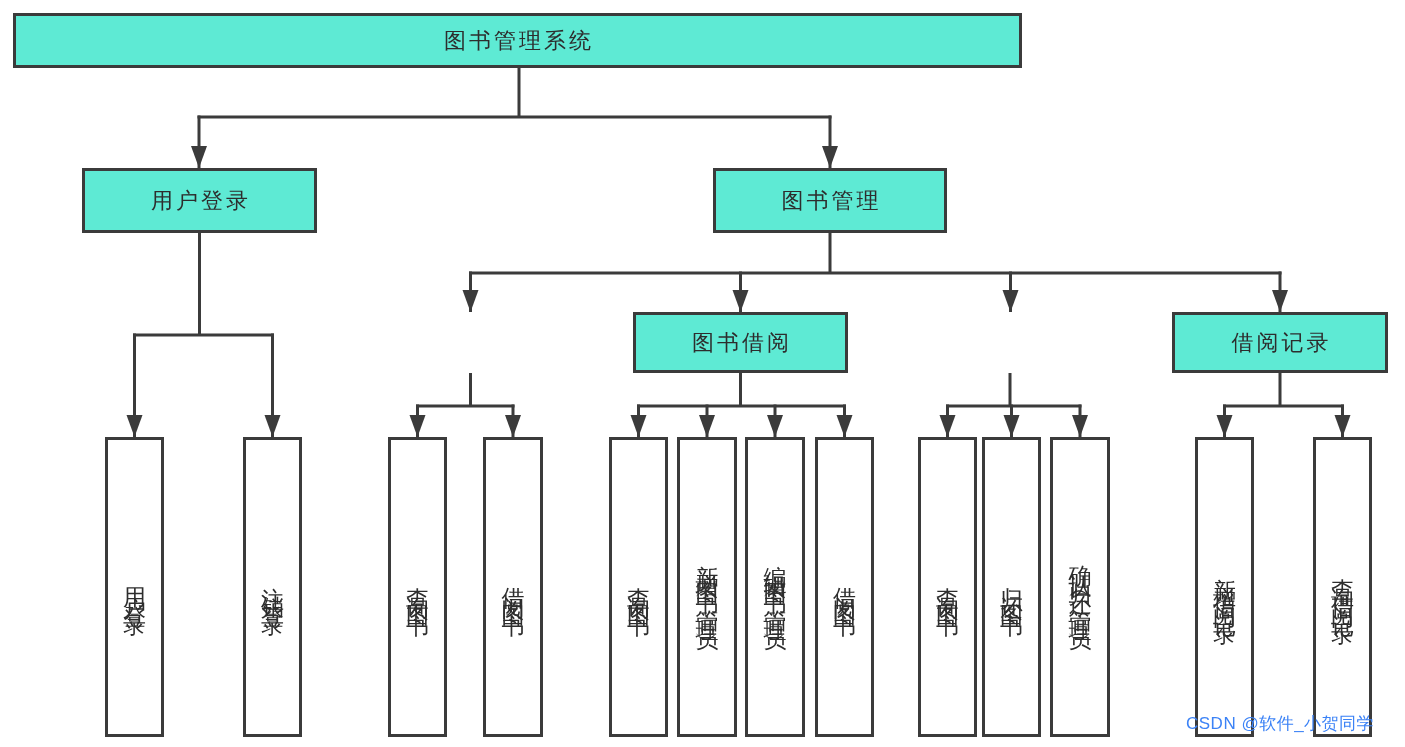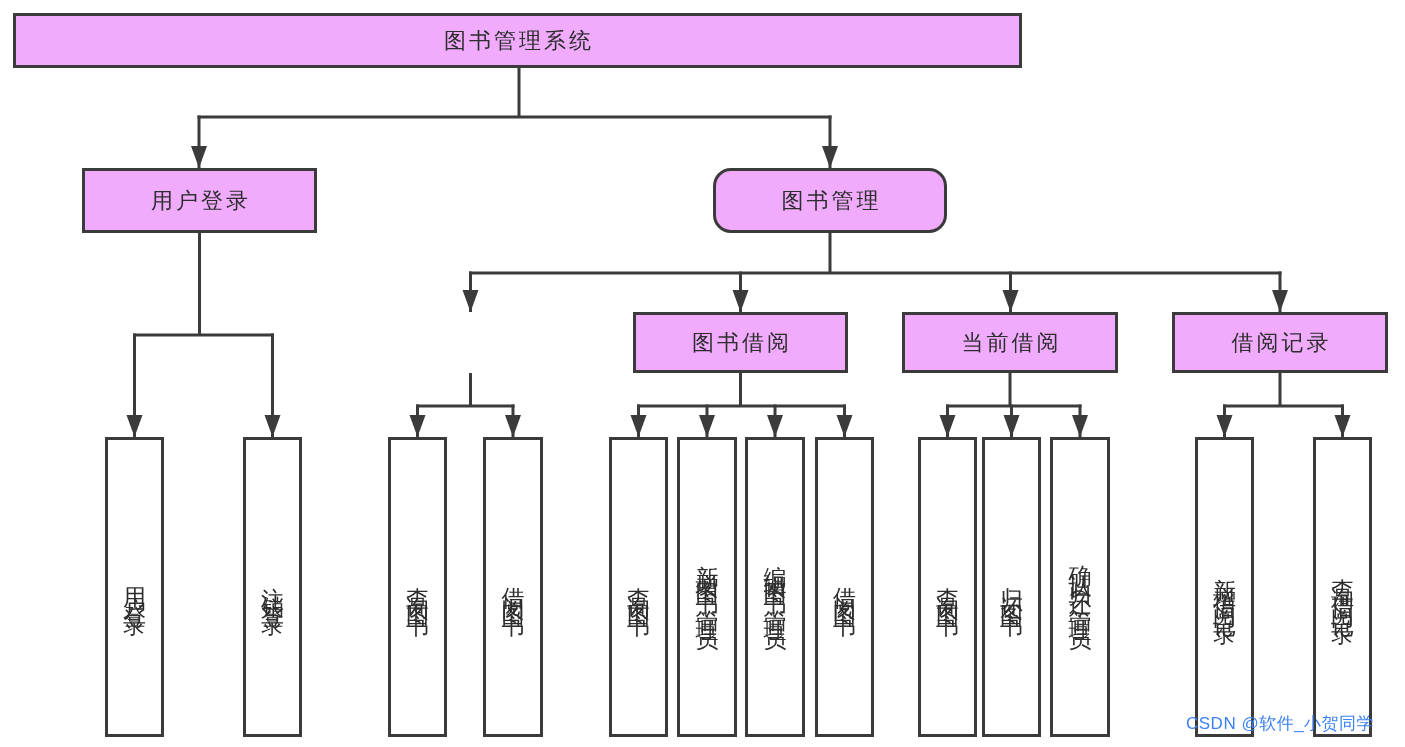--- a/index.html
+++ b/index.html
@@ -20,21 +20,21 @@
     position: absolute;
     left: 0;
     top: 0;
     width: 1405px;
     height: 747px;
   }
   .node {
     position: absolute;
     box-sizing: border-box;
     border: 3px solid #3b3b3b;
-    background: #f0abfc;
+    background: #5eead4;
     display: flex;
     align-items: center;
     justify-content: center;
     color: #2d2d2d;
     font-size: 22px;
     letter-spacing: 3px;
     white-space: nowrap;
     z-index: 2;
   }
   .node .label {
@@ -134,29 +134,26 @@
     </g>
   </svg>
 
   <div class="node" style="left:13px; top:13px; width:1009px; height:55px;">
     <span class="label">图书管理系统</span>
   </div>
 
   <div class="node" style="left:82px; top:168px; width:235px; height:65px;">
     <span class="label">用户登录</span>
   </div>
-  <div class="node" style="left:713px; top:168px; width:234px; height:65px;border-radius:18px;">
+  <div class="node" style="left:713px; top:168px; width:234px; height:65px;">
     <span class="label">图书管理</span>
   </div>
 
   <div class="node" style="left:633px; top:312px; width:215px; height:61px;">
     <span class="label">图书借阅</span>
-  </div>
-  <div class="node" style="left:902px; top:312px; width:216px; height:61px;">
-    <span class="label">当前借阅</span>
   </div>
   <div class="node" style="left:1172px; top:312px; width:216px; height:61px;">
     <span class="label">借阅记录</span>
   </div>
 
   <div class="leaf" style="left:105px; width:59px;">
     <span class="vtext">用户登录</span>
   </div>
   <div class="leaf" style="left:243px; width:59px;">
     <span class="vtext">注销登录</span>

